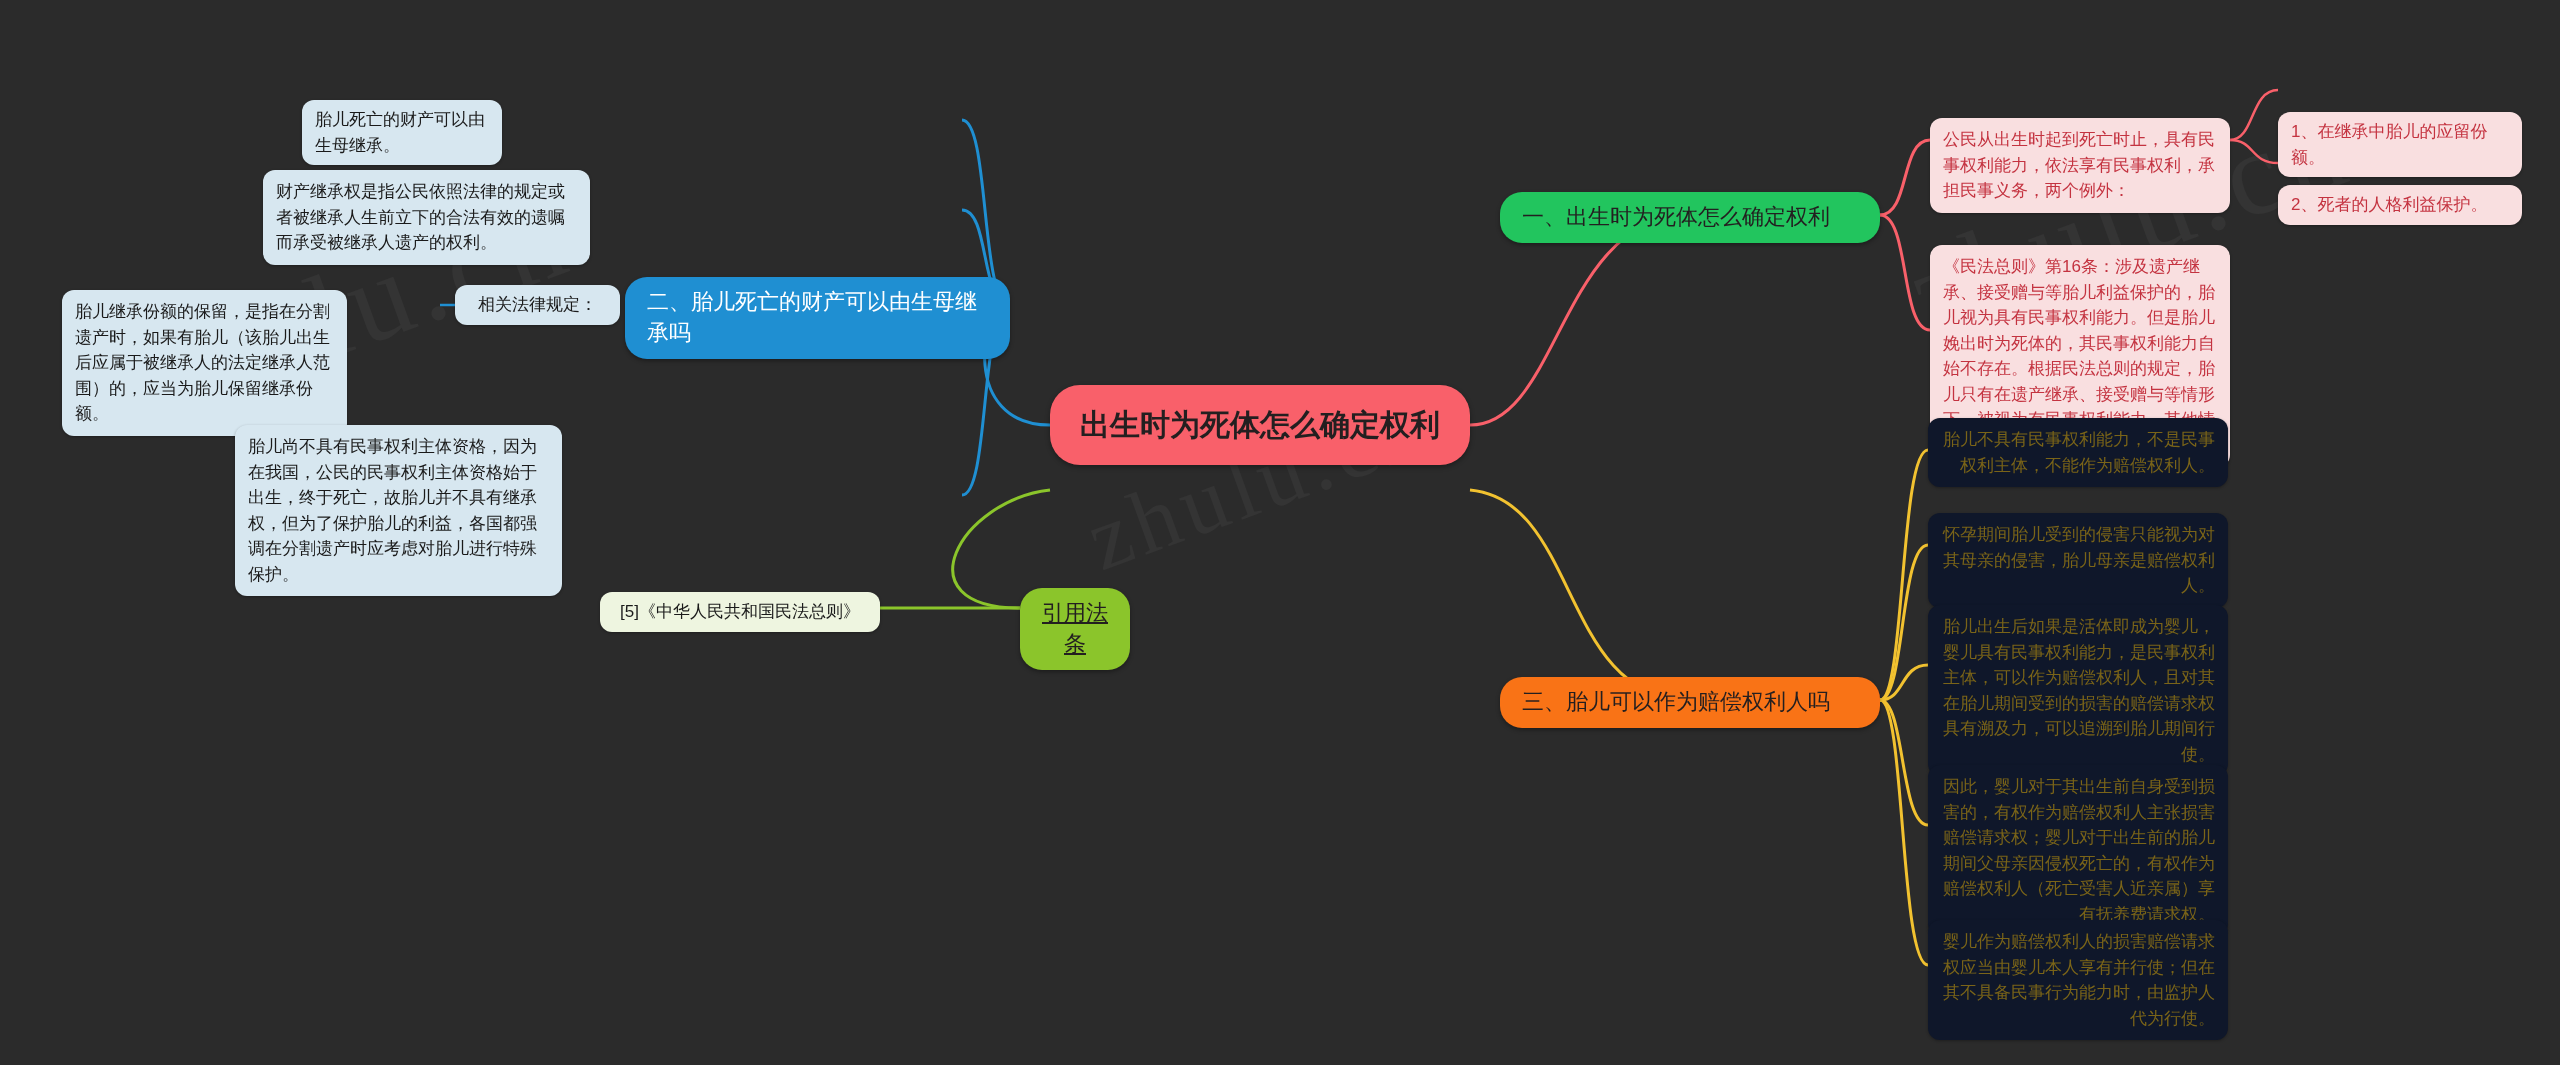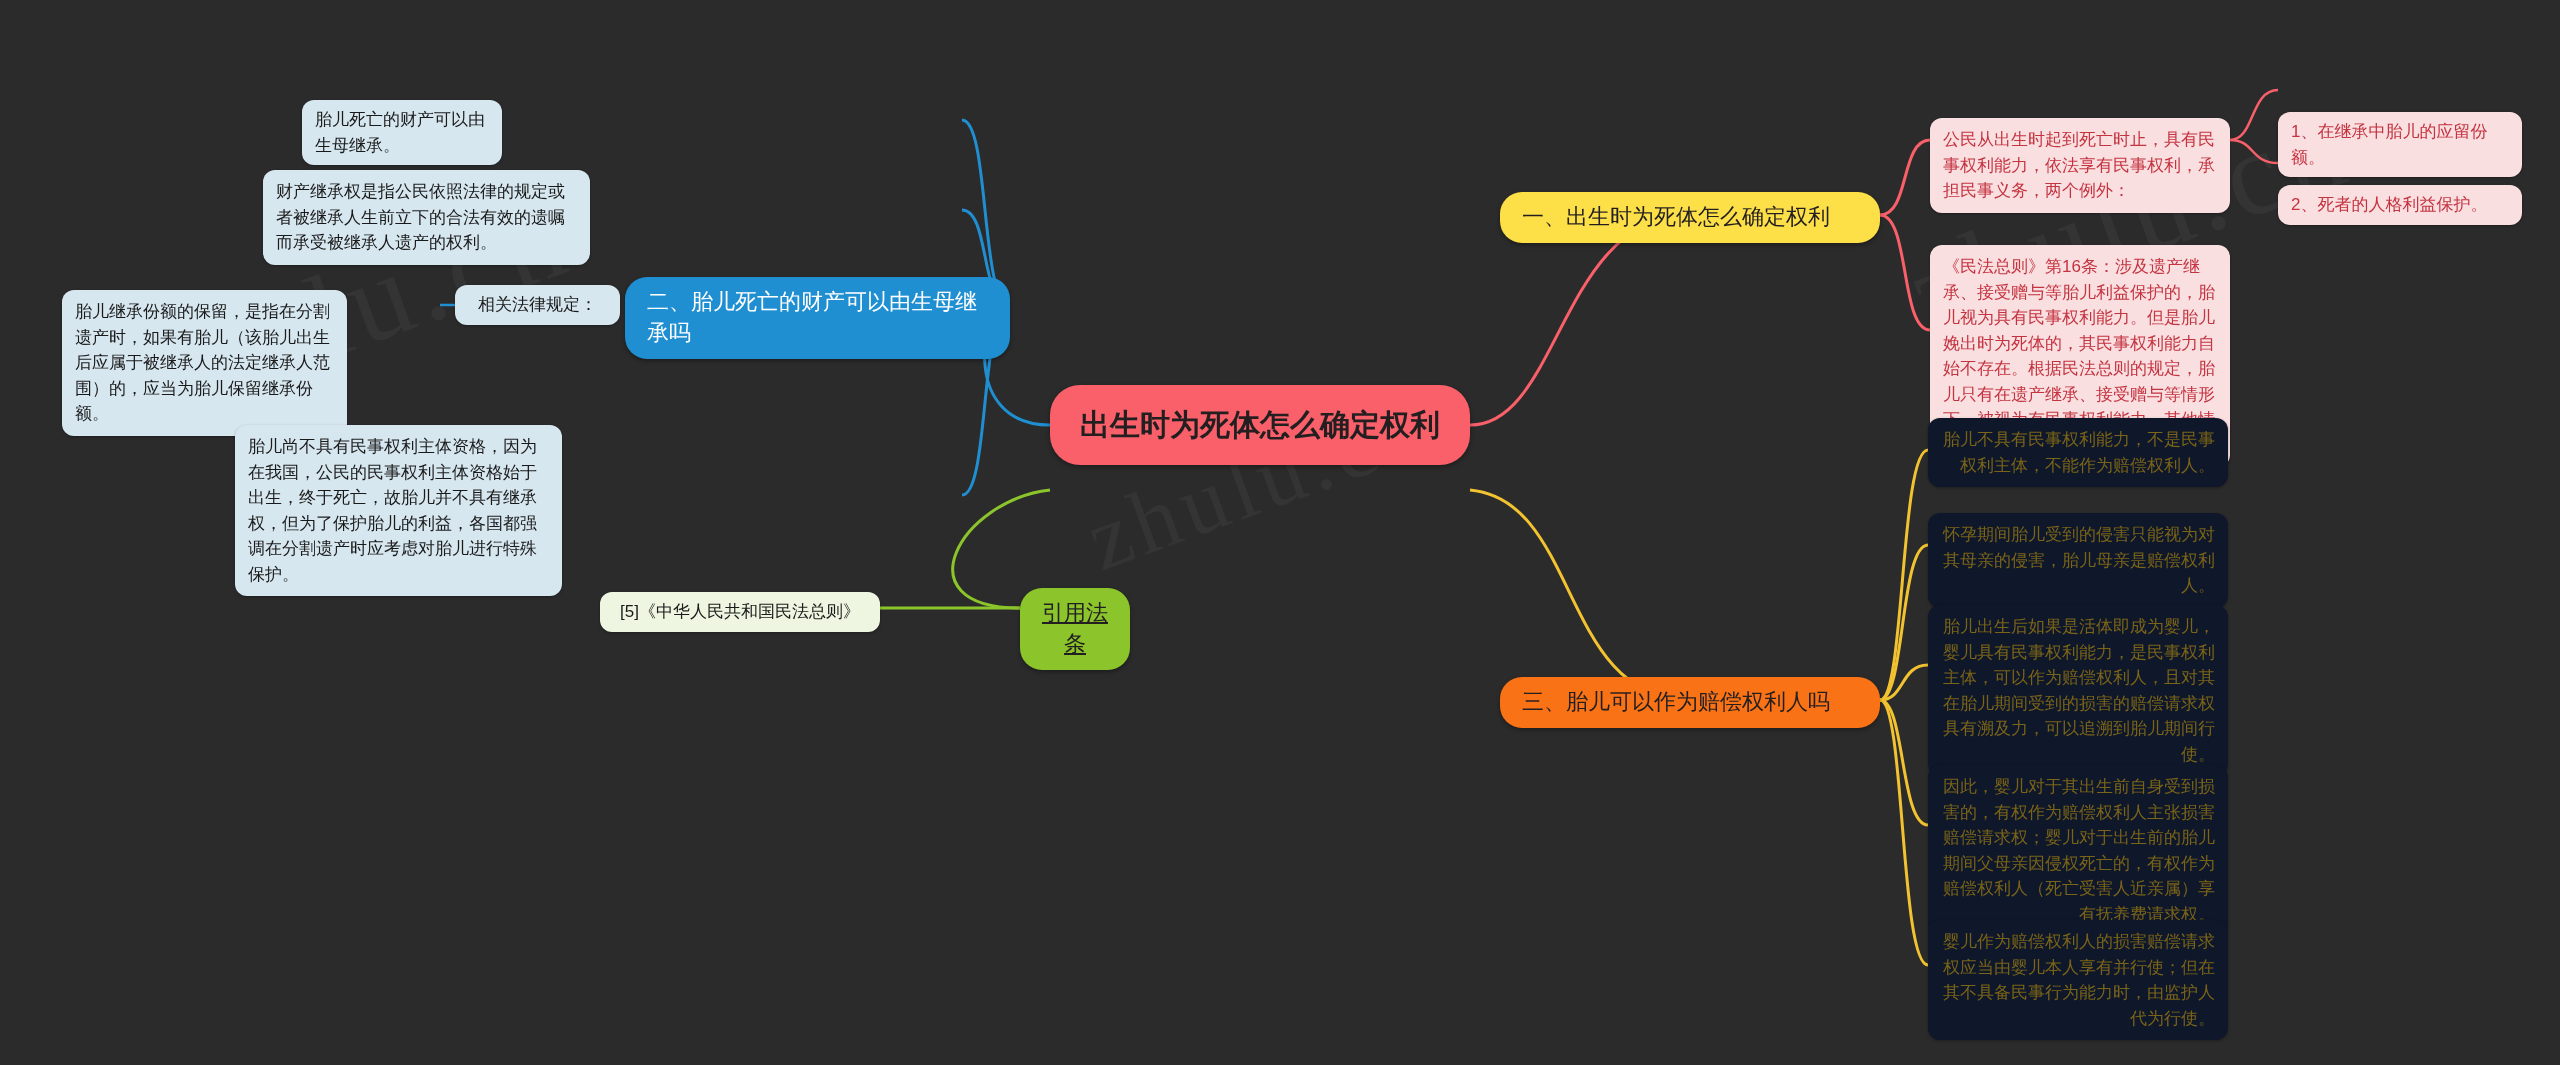--- a/index.html
+++ b/index.html
@@ -31,21 +31,21 @@
 
   
   .b1 {
     border-radius: 22px;
     padding: 10px 22px;
     font-size: 22px;
     line-height: 1.4;
     color: #231f20;
     box-shadow: 0 2px 4px rgba(0,0,0,.35);
   }
-  .b1.red    { background: #fde047; }
+  .b1.red    { background: #22c55e; }
   .b1.yellow { background: #f97316; }
   .b1.green  { background: #8bc52b; text-decoration: underline; }
   .b1.blue   { background: #1f8fd2; color: #ffffff; }
 
   
   .leaf {
     border-radius: 12px;
     padding: 9px 13px;
     font-size: 17px;
     line-height: 1.5;

